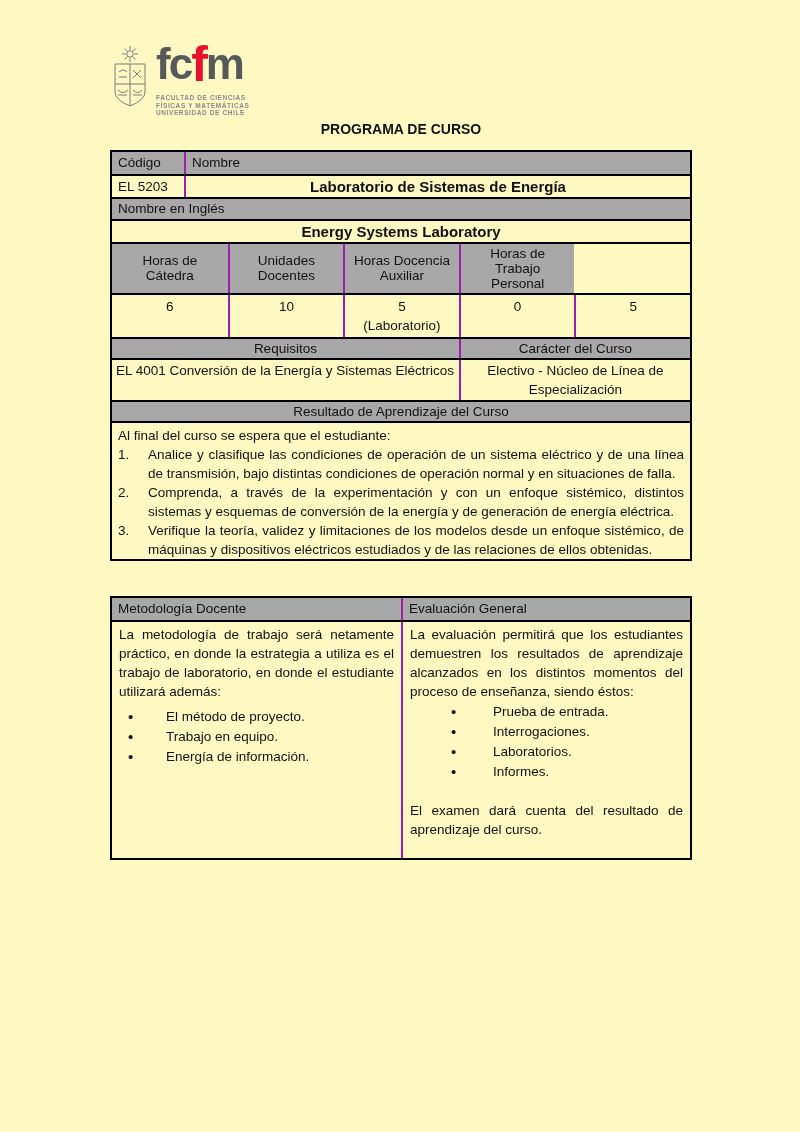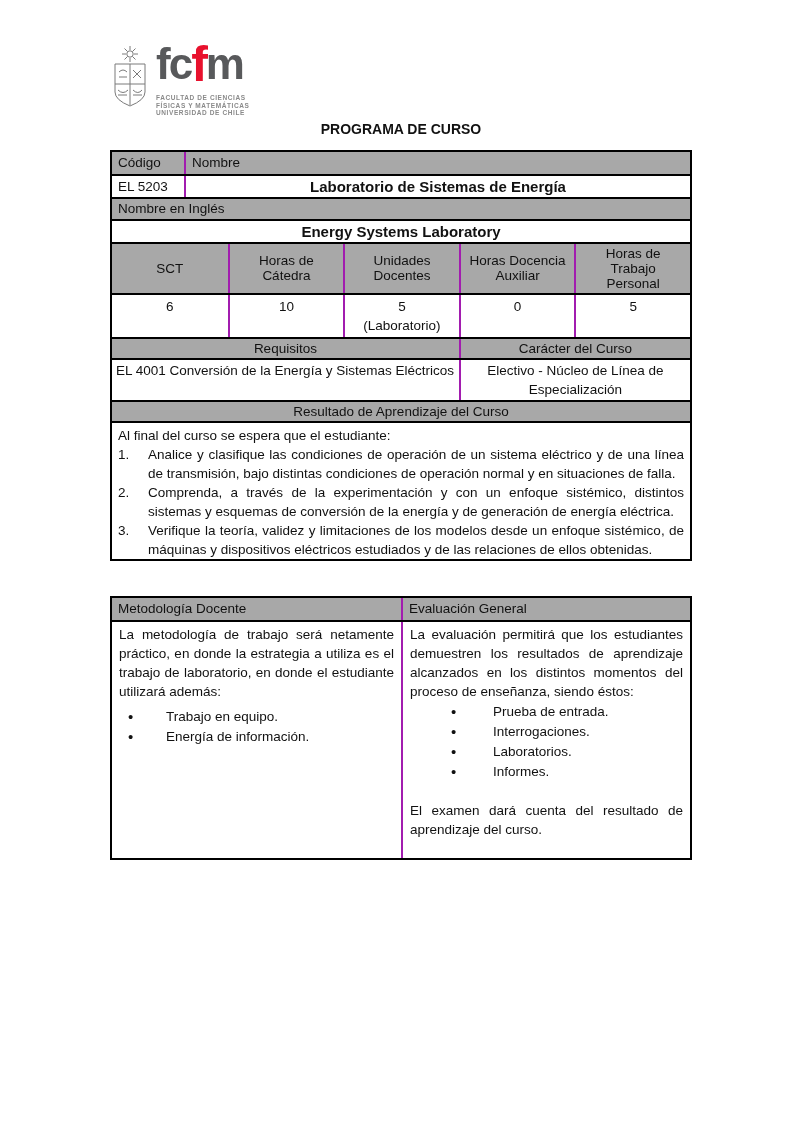--- a/index.html
+++ b/index.html
@@ -1,18 +1,18 @@
 <!DOCTYPE html>
 <html><head>
 <meta charset="utf-8">
 <style>
   * { margin: 0; padding: 0; box-sizing: border-box; }
   html, body { background: #e8e8e8; }
   .page {
-    width: 800px; height: 1132px; background: #ffffff; position: relative;
+    width: 800px; height: 1132px; background: #fef9c3; position: relative;
     margin: 0 auto; font-family: "Liberation Sans", sans-serif; color: #111;
     overflow: hidden;
   }
   .content { position: absolute; left: 110px; top: 0; width: 582px; }
 
   
   .logo-block { margin-top: 44px; display: flex; align-items: flex-start; }
   .crest { width: 40px; height: 64px; flex: 0 0 auto; }
   .logo-text { margin-left: 6px; }
   .wordmark {
@@ -132,21 +132,20 @@
 
       <div class="trow r-header">
         <div class="tcell grey w-rest v-center pad">Nombre en Inglés</div>
       </div>
 
       <div class="trow r-name">
         <div class="tcell w-rest v-center h-center big-bold">Energy Systems Laboratory</div>
       </div>
 
       <div class="trow r-credits-h">
-        <div class="tcell grey w-fifth v-center h-center pad">SCT</div>
         <div class="tcell grey w-fifth v-center h-center pad">Horas de Cátedra</div>
         <div class="tcell grey w-fifth v-center h-center pad">Unidades Docentes</div>
         <div class="tcell grey w-fifth v-center h-center pad">Horas Docencia Auxiliar</div>
         <div class="tcell grey w-fifth v-center h-center pad">Horas de Trabajo Personal</div>
       </div>
 
       <div class="trow r-credits-v">
         <div class="tcell w-fifth h-center pad body-text">
           <div>6</div>
           <div></div>
@@ -214,20 +213,24 @@
         <div class="tcell grey w-half v-center pad">Evaluación General</div>
       </div>
 
       <div class="trow t2-content">
 
         <div class="tcell w-half body-text">
           <div class="cell-para justify">La metodología de trabajo será netamente práctico, en donde la estrategia a utiliza es el trabajo de laboratorio, en donde el estudiante utilizará además:</div>
           <div class="bl-left">
             <div class="bullet-item bl-left" style="margin-top:0;">
               <span class="bullet"></span>
+              <span>El método de proyecto.</span>
+            </div>
+            <div class="bullet-item bl-left" style="margin-top:0;">
+              <span class="bullet"></span>
               <span>Trabajo en equipo.</span>
             </div>
             <div class="bullet-item bl-left" style="margin-top:0;">
               <span class="bullet"></span>
               <span>Energía de información.</span>
             </div>
           </div>
         </div>
 
         <div class="tcell w-half body-text">

